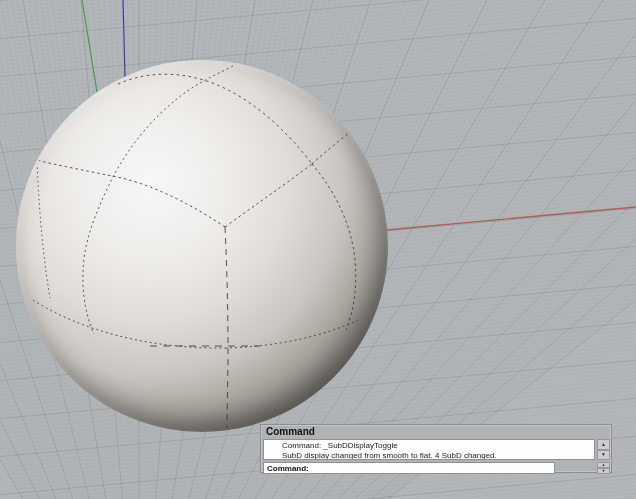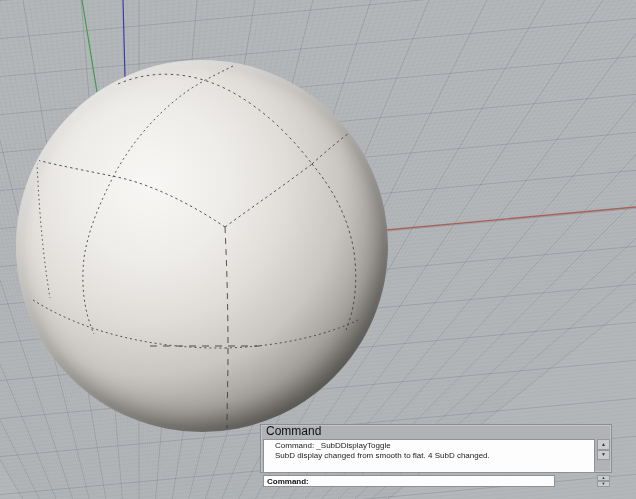--- a/index.html
+++ b/index.html
@@ -20,26 +20,26 @@
       #a5a29c 68%,#7b7872 78%,#4a4843 87%,#232220 94%,#0c0c0c 100%);
     box-shadow: inset -6px -10px 24px rgba(0,0,0,0.35), inset 2px 3px 6px rgba(255,255,255,0.5);
   }
   
   #command-panel{
     position:absolute;left:260px;top:424px;width:352px;height:49px;
     background:#b0b2b5;border:1px solid #8b8d90;box-sizing:border-box;
     box-shadow:0 0 0 1px rgba(255,255,255,0.25) inset;
   }
   #command-title{
-    font-size:12px;color:#111;padding:2px 0 1px 5px;height:11px;line-height:9px;
+    font-size:10px;color:#111;padding:2px 0 1px 5px;height:11px;line-height:9px;font-weight:bold;
   }
   .cmd-row{display:flex;margin:0 1px 0 2px;}
   #command-history{
     flex:1;background:#fdfdfd;border:1px solid #8f9194;box-sizing:border-box;
-    height:34px;padding:1px 3px 0 11px;overflow:hidden;
+    height:21px;padding:1px 3px 0 18px;overflow:hidden;
   }
   .hist-line{font-size:8px;line-height:9.5px;color:#1a1a1a;white-space:nowrap;}
   .scroll-col{
     width:13px;height:21px;margin-left:2px;display:flex;flex-direction:column;
   }
   .scroll-btn{
     flex:1;background:#caccd0;border:1px solid #97999c;box-sizing:border-box;
     display:flex;align-items:center;justify-content:center;
     font-size:5px;line-height:5px;color:#333;cursor:default;
   }

